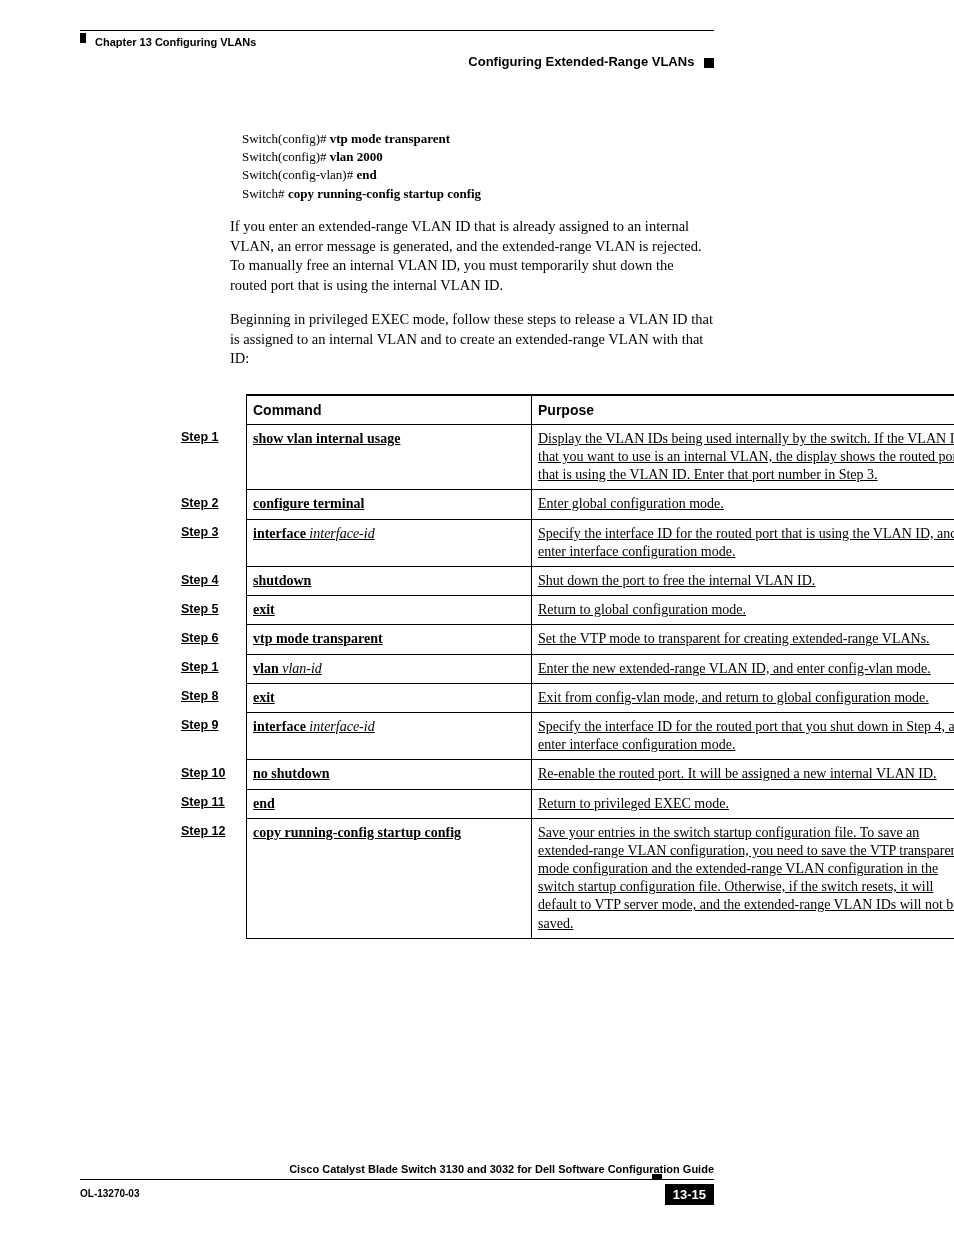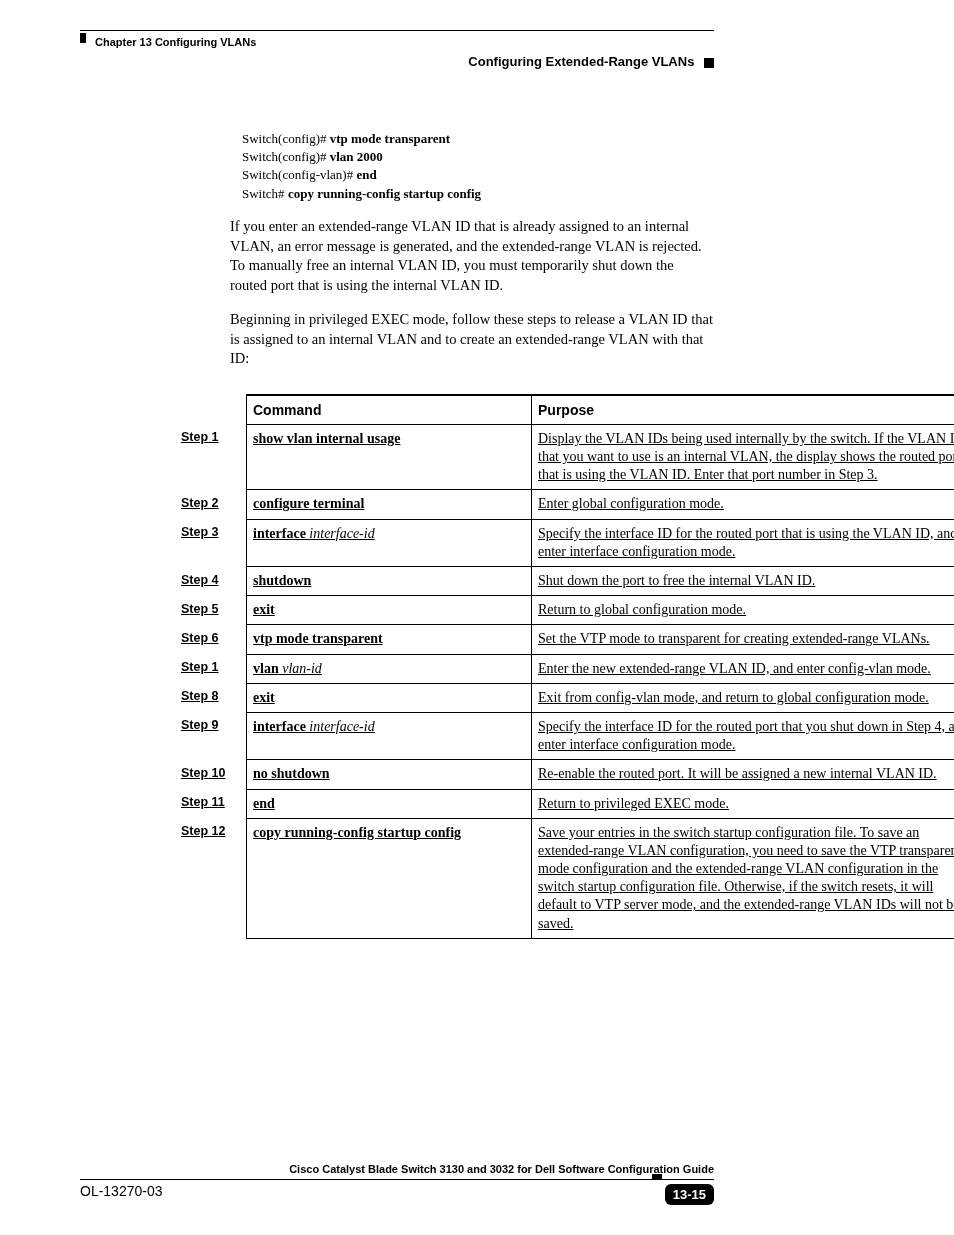--- a/index.html
+++ b/index.html
@@ -141,34 +141,33 @@
     font-family: Arial, Helvetica, sans-serif;
     font-size: 11px;
     font-weight: bold;
     margin-left: 17px;
   }
   .footer-doc {
     position: absolute;
     left: 80px;
     bottom: 36px;
     font-family: Arial, Helvetica, sans-serif;
-    font-size: 14px;
-    font-weight: normal;
+    font-size: 10px;
+    font-weight: bold;
   }
   .page-num-box {
     position: absolute;
     right: 70px;
     bottom: 30px;
     background: #000;
     color: #fff;
     font-family: Arial, Helvetica, sans-serif;
     font-weight: bold;
     font-size: 13px;
     padding: 3px 8px;
-    border-radius: 6px;
   }
   .footer-tick {
     position: absolute;
     right: 122px;
     bottom: 55px;
     width: 10px;
     height: 6px;
     background: #000;
   }
 </style>

